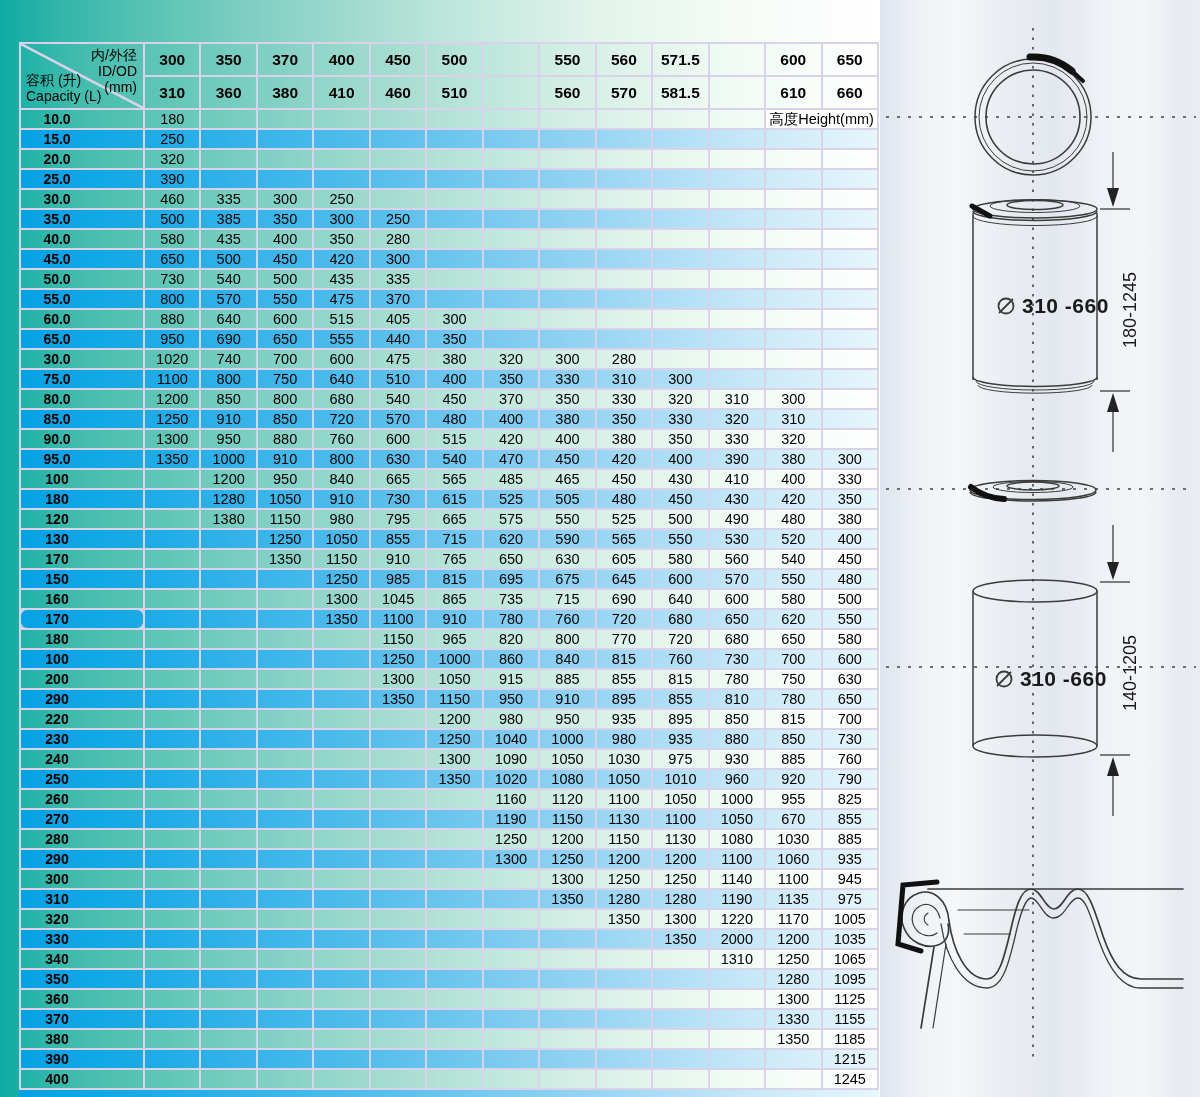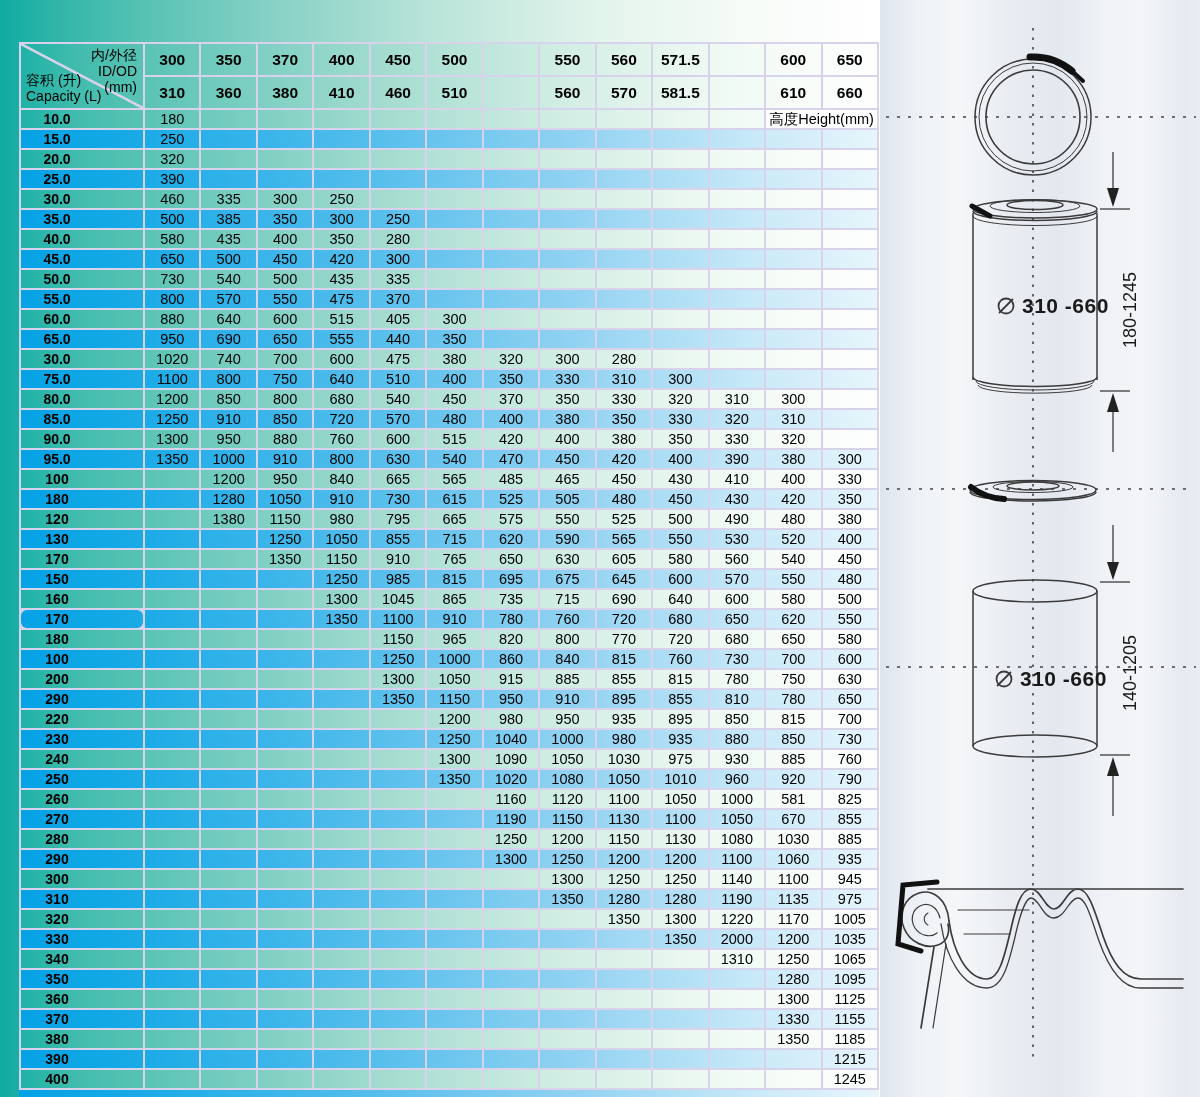--- a/index.html
+++ b/index.html
@@ -563,21 +563,21 @@
     <div class="c" style="grid-area: 37 / 3;"></div>
     <div class="c" style="grid-area: 37 / 4;"></div>
     <div class="c" style="grid-area: 37 / 5;"></div>
     <div class="c" style="grid-area: 37 / 6;"></div>
     <div class="c" style="grid-area: 37 / 7;"></div>
     <div class="c" style="grid-area: 37 / 8;">1160</div>
     <div class="c" style="grid-area: 37 / 9;">1120</div>
     <div class="c" style="grid-area: 37 / 10;">1100</div>
     <div class="c" style="grid-area: 37 / 11;">1050</div>
     <div class="c" style="grid-area: 37 / 12;">1000</div>
-    <div class="c" style="grid-area: 37 / 13;">581</div>
+    <div class="c" style="grid-area: 37 / 13;">955</div>
     <div class="c" style="grid-area: 37 / 14;">825</div>
     <div class="c lab blue" style="grid-area: 38 / 1;">270</div>
     <div class="c blue" style="grid-area: 38 / 2;"></div>
     <div class="c blue" style="grid-area: 38 / 3;"></div>
     <div class="c blue" style="grid-area: 38 / 4;"></div>
     <div class="c blue" style="grid-area: 38 / 5;"></div>
     <div class="c blue" style="grid-area: 38 / 6;"></div>
     <div class="c blue" style="grid-area: 38 / 7;"></div>
     <div class="c blue" style="grid-area: 38 / 8;">1190</div>
     <div class="c blue" style="grid-area: 38 / 9;">1150</div>

